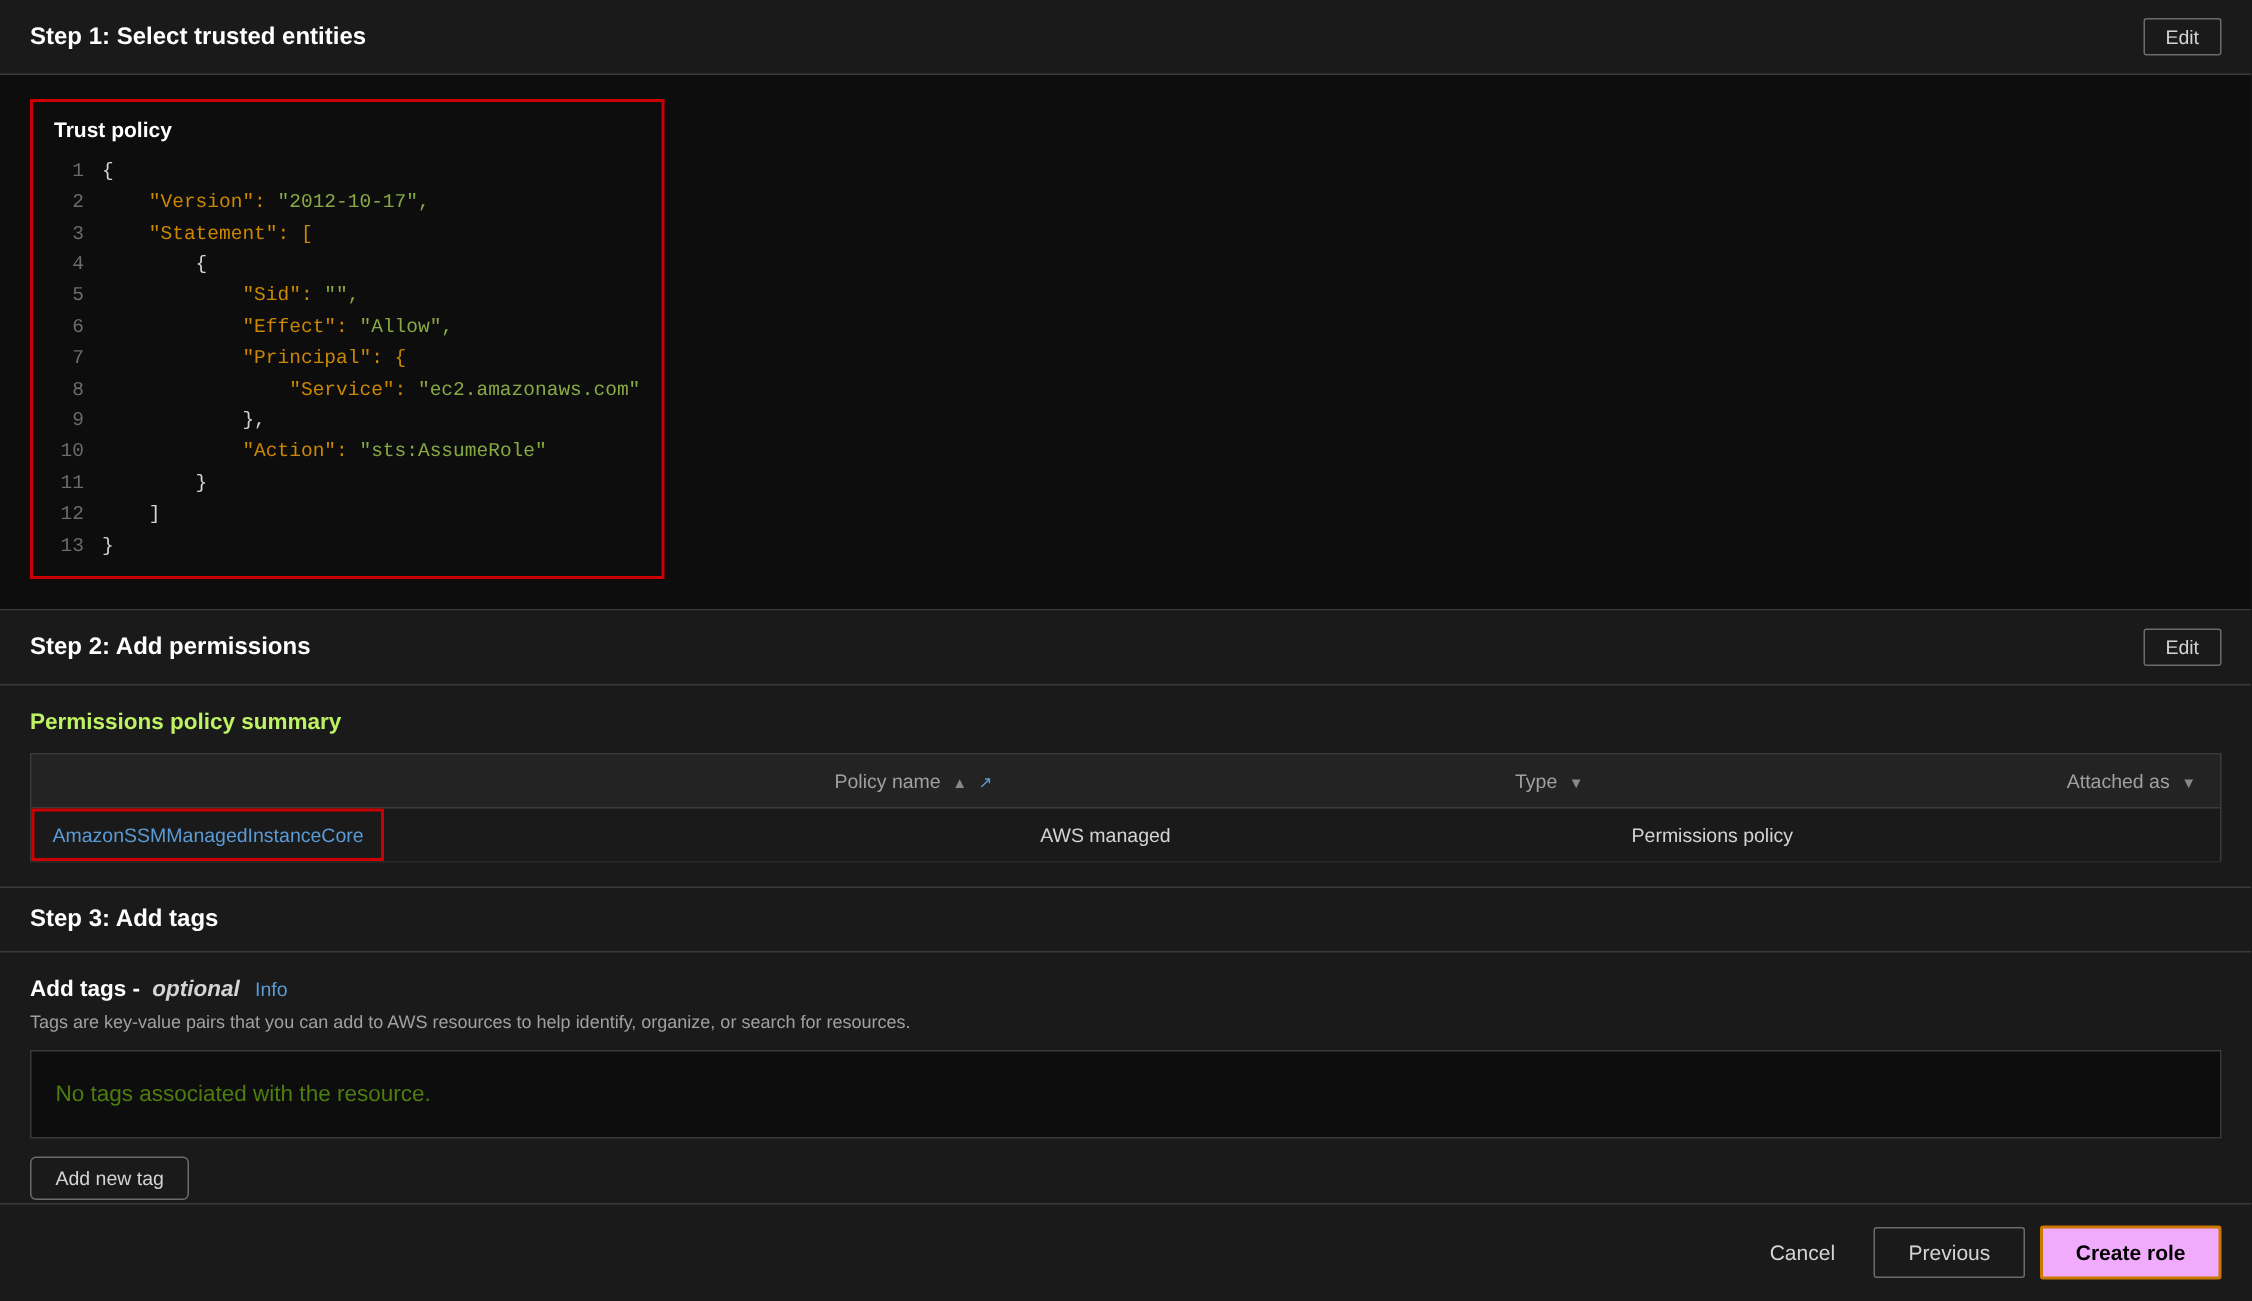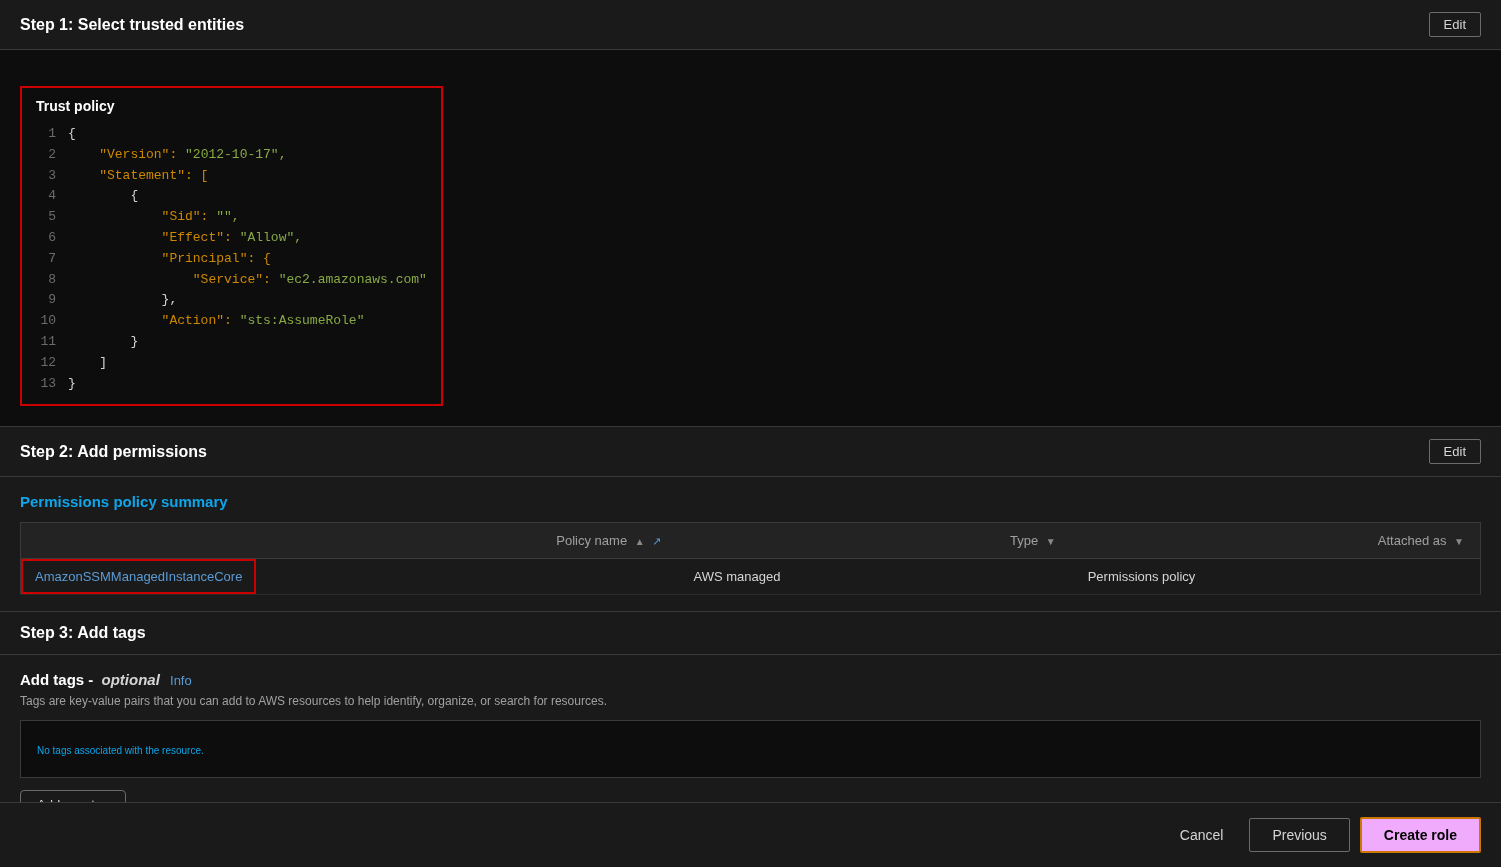--- a/index.html
+++ b/index.html
@@ -54,21 +54,20 @@
       padding: 16px 20px 20px 20px;
       border-bottom: 1px solid #3a3a3a;
     }
 
     .trust-policy-box {
       border: 2px solid #cc0000;
       background: #0d0d0d;
       padding: 10px 14px;
       display: inline-block;
       min-width: 400px;
-      margin-top: 20px;
     }
 
     .trust-policy-label {
       color: #ffffff;
       font-size: 14px;
       font-weight: 600;
       margin-bottom: 10px;
     }
 
     .code-block {
@@ -106,21 +105,21 @@
       padding: 12px 20px;
       border-bottom: 1px solid #3a3a3a;
     }
 
     .permissions-summary-section {
       padding: 16px 20px;
     }
 
     .permissions-summary-title {
       font-size: 15px;
-      color: #0ea5e9;
+      color: #bef264;
       font-weight: 600;
       margin-bottom: 12px;
     }
 
     .permissions-table {
       width: 100%;
       border-collapse: collapse;
       border: 1px solid #3a3a3a;
     }
 
@@ -214,22 +213,22 @@
     }
 
     .no-tags-box {
       background: #0d0d0d;
       border: 1px solid #3a3a3a;
       padding: 20px 16px;
       margin-bottom: 12px;
     }
 
     .no-tags-text {
-      color: #0ea5e9;
-      font-size: 10px;
+      color: #4d7c0f;
+      font-size: 15px;
     }
 
     .add-tag-button {
       background: transparent;
       color: #d4d4d4;
       border: 1px solid #6b6b6b;
       padding: 6px 16px;
       cursor: pointer;
       font-size: 13px;
       border-radius: 4px;

